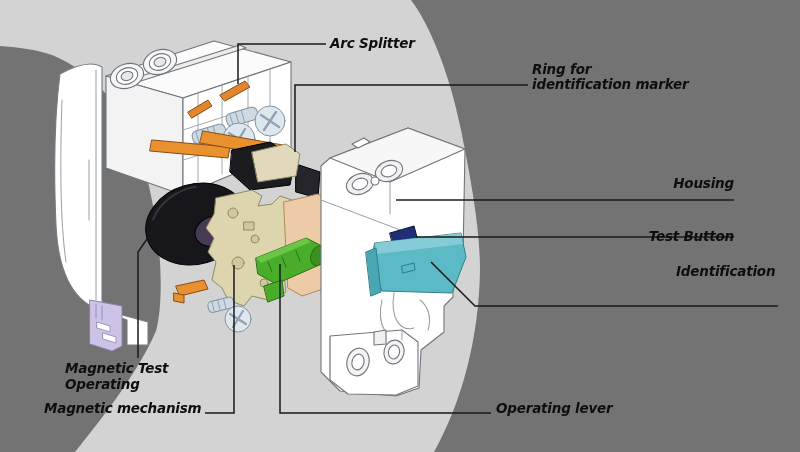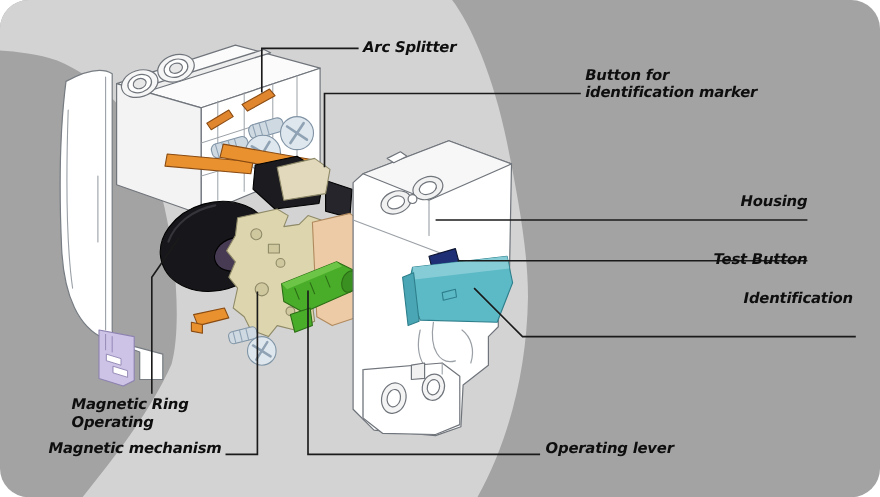--- a/index.html
+++ b/index.html
@@ -1,17 +1,17 @@
 <!DOCTYPE html>
 <html><head>
 <meta charset="utf-8">
 <style>
   html,body{margin:0;padding:0;background:#ffffff;}
-  #stage{position:relative;width:800px;height:452px;overflow:hidden;background:#a3a3a3;
-         font-family:"DejaVu Sans",sans-serif;border-radius:26px;}
+  #stage{position:relative;width:800px;height:452px;overflow:hidden;background:#737373;
+         font-family:"DejaVu Sans",sans-serif;}
   #art{position:absolute;left:0;top:0;}
   .lbl{position:absolute;font:italic bold 13.5px "DejaVu Sans",sans-serif;
        color:#0e0e0e;letter-spacing:-0.2px;white-space:nowrap;line-height:14.5px;}
   .r{text-align:right;}
 </style>
 </head>
 <body>
 
 <div id="stage">
 
@@ -186,33 +186,33 @@
     <path d="M431,262 L475,306 H778"></path>
     <path d="M163,216 L138,252 V358"></path>
     <path d="M205,413 H234 V265"></path>
     <path d="M491,413 H280 V264"></path>
   </g>
 </svg>
 
   <div class="lbl" style="left:330px;top:36px;">Arc Splitter</div>
 
   <div class="lbl" style="left:532px;top:62px;">
-    <div>Button for</div>
+    <div>Ring for</div>
     <div>identification marker</div>
   </div>
 
   <div class="lbl r" style="left:596px;top:176px;width:138px;">Housing</div>
 
   <div class="lbl r" style="left:596px;top:229px;width:138px;">Test Button</div>
 
   <div class="lbl" style="left:676px;top:264px;line-height:15.5px;">
     <div>Identification</div>
   </div>
 
   <div class="lbl" style="left:65px;top:361px;line-height:15.5px;">
-    <div>Magnetic Ring</div>
+    <div>Magnetic Test</div>
     <div>Operating</div>
   </div>
 
   <div class="lbl" style="left:44px;top:401px;">Magnetic mechanism</div>
 
   <div class="lbl" style="left:496px;top:401px;">Operating lever</div>
 </div>
 
 </body></html>

